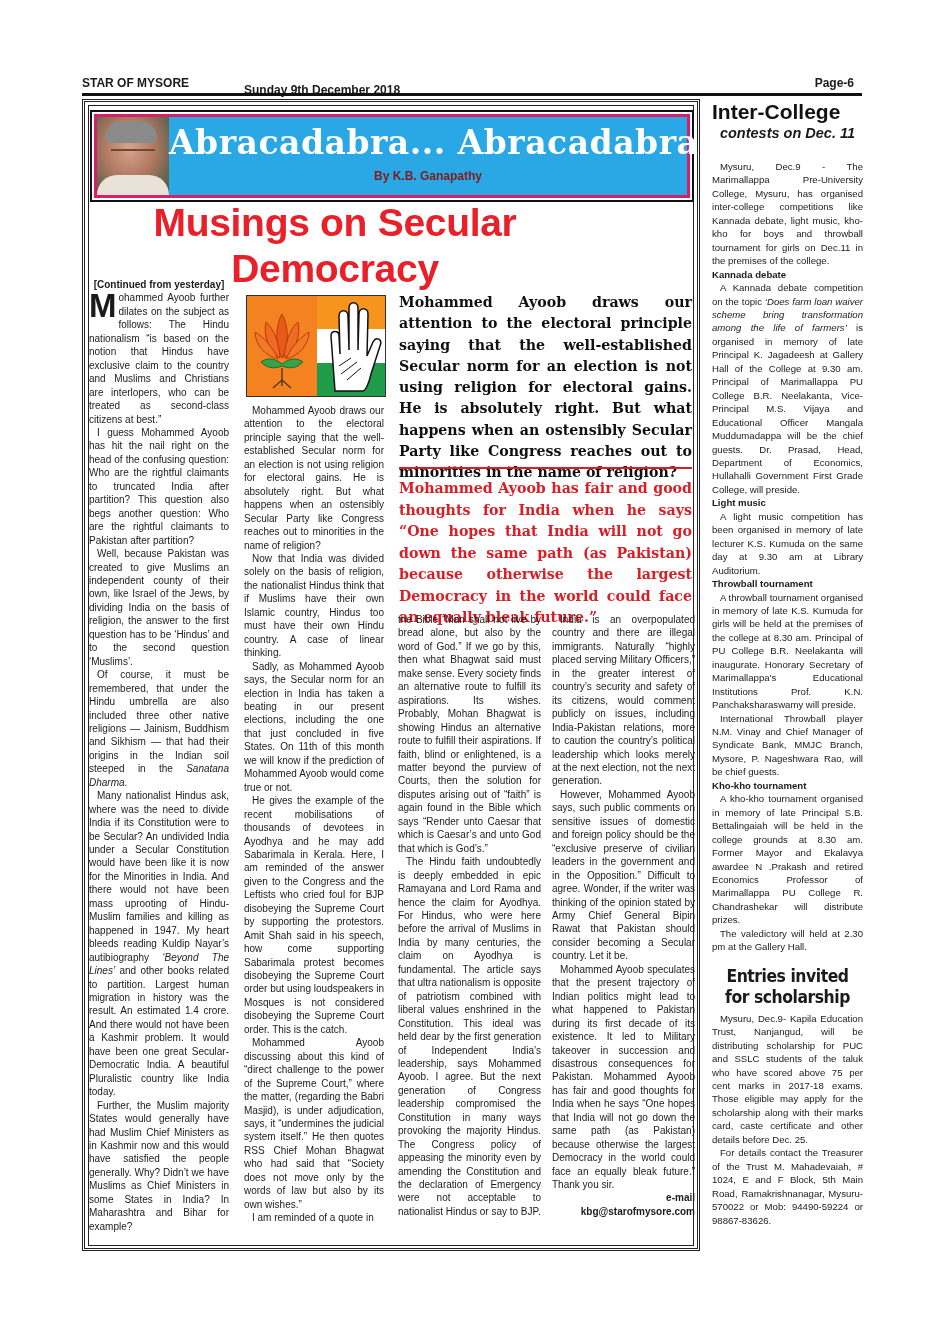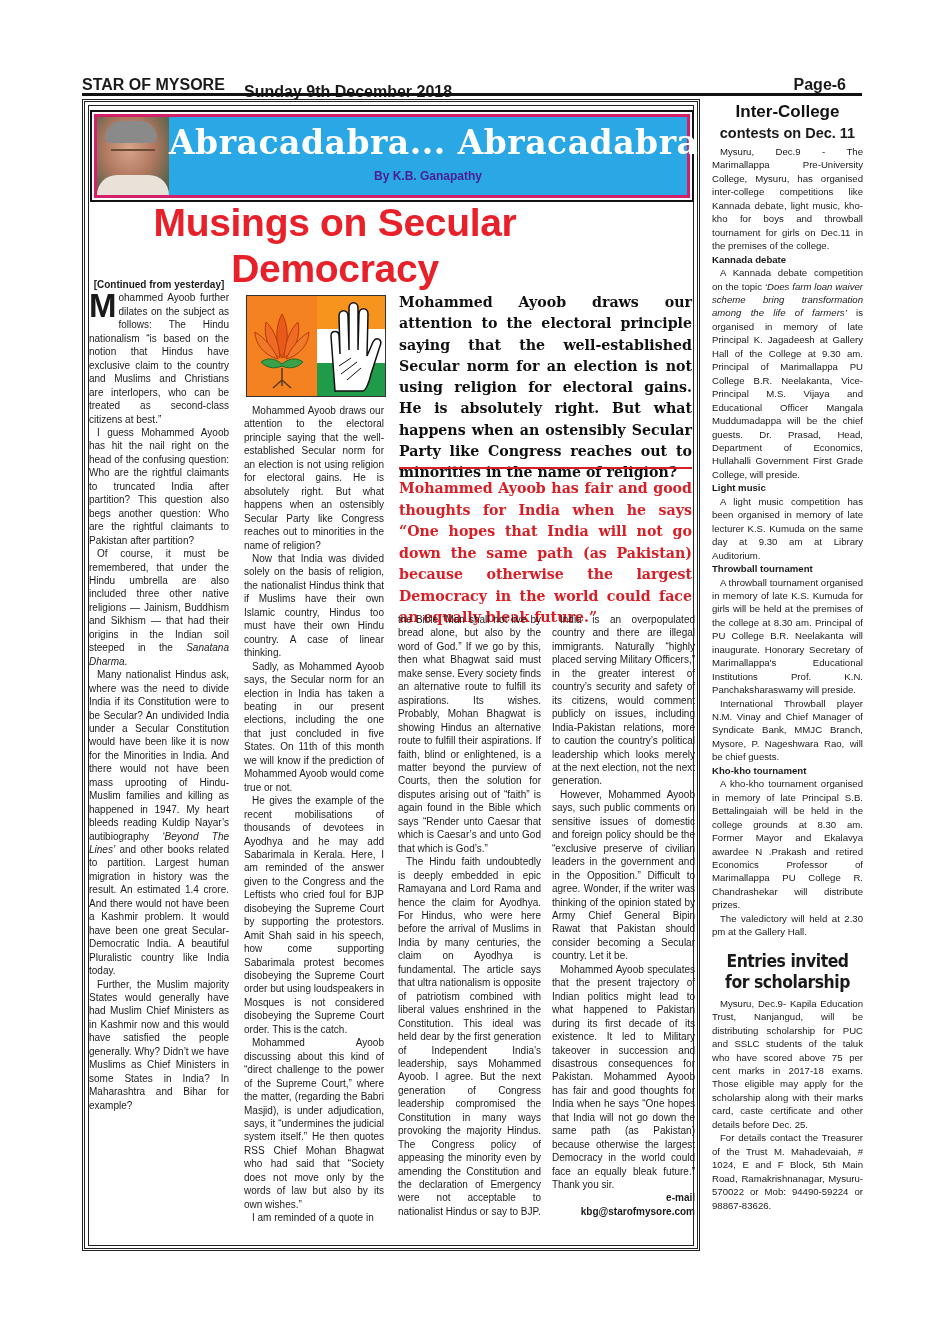--- a/index.html
+++ b/index.html
@@ -1,34 +1,34 @@
 <!DOCTYPE html>
 <html><head>
 <meta charset="utf-8">
 <style>
   * { box-sizing: border-box; margin: 0; padding: 0; }
   html, body { width: 945px; height: 1337px; background: #fff; }
   body { position: relative; font-family: "Liberation Sans", sans-serif; color: #1a1a1a; overflow: hidden; }
 
-  .masthead { position: absolute; left: 82px; top: 76px; width: 780px; height: 16px; font-size: 16px; font-weight: bold; }
+  .masthead { position: absolute; left: 82px; top: 76px; width: 780px; height: 16px; font-size: 12px; font-weight: bold; }
   .masthead .paper { position: absolute; left: 0; top: 0; }
   .masthead .date { position: absolute; left: 162px; top: 0; margin-top: 7px; }
-  .masthead .page { position: absolute; right: 16px; top: 0; }
+  .masthead .page { position: absolute; right: 8px; top: 0; }
   .masthead-rule { position: absolute; left: 82px; top: 93px; width: 780px; height: 3px; background: #111; }
 
   .article-box { position: absolute; left: 82px; top: 99px; width: 618px; height: 1152px; border: 3px double #222; }
   .inner-frame { position: absolute; left: 88px; top: 105px; width: 606px; height: 1141px; border: 1px solid #222; }
 
   .banner { position: absolute; left: 94px; top: 114px; width: 596px; height: 84px; background: #2aa8e6; border: 3px solid #d4206b; outline: 2px solid #111; outline-offset: 2px; }
   .banner-photo { position: absolute; left: 0; top: 0; width: 72px; height: 78px; background: radial-gradient(ellipse at 45% 40%, #d7a48b 0%, #b17860 45%, #6d6750 75%, #4c5a3c 100%); overflow: hidden; }
   .banner-photo .hair { position: absolute; left: 8px; top: 4px; width: 52px; height: 22px; border-radius: 26px 26px 8px 8px; background: #8a8a8a; }
   .banner-photo .shirt { position: absolute; left: 0; bottom: 0; width: 72px; height: 20px; background: #e8e2d8; border-radius: 20px 20px 0 0; }
   .banner-photo .glasses { position: absolute; left: 14px; top: 32px; width: 44px; height: 8px; border-top: 2px solid #6b4b35; }
   .banner-title { position: absolute; left: 72px; top: 6px; width: 518px; text-align: center; font-family: "DejaVu Serif", serif; font-weight: bold; font-size: 33px; color: #fff; letter-spacing: 0.5px; white-space: nowrap; }
-  .banner-byline { position: absolute; left: 72px; top: 52px; width: 518px; text-align: center; font-size: 12px; font-weight: bold; color: #4c1d95; }
+  .banner-byline { position: absolute; left: 72px; top: 52px; width: 518px; text-align: center; font-size: 12px; font-weight: bold; color: #7f1d1d; }
 
   .headline { position: absolute; left: 88px; top: 200px; width: 494px; text-align: center; color: #e8202a; font-weight: bold; font-size: 39px; line-height: 46px; letter-spacing: -0.3px; }
 
   .col { position: absolute; font-size: 10px; line-height: 13.45px; text-align: justify; hyphens: manual; }
   .col p { text-indent: 8px; }
   .col b { font-weight: normal; }
   .col i { font-style: italic; }
   .col1 { left: 89px; top: 278px; width: 140px; }
   .col2 { left: 244px; top: 404px; width: 140px; }
   .col3 { left: 398px; top: 613px; width: 143px; }
@@ -43,22 +43,22 @@
   .logo-inc { position: absolute; left: 70px; top: 0; width: 70px; height: 100px; }
   .logo-inc .saffron { height: 33px; background: #f7941d; }
   .logo-inc .white { height: 34px; background: #fff; }
   .logo-inc .green { height: 33px; background: #1f9b4a; }
 
   .pull1 { position: absolute; left: 399px; top: 292px; width: 293px; font-family: "DejaVu Serif", serif; font-weight: bold; font-size: 14.2px; line-height: 21.3px; text-align: justify; color: #111; }
   .pull-rule { position: absolute; left: 399px; top: 467px; width: 293px; height: 2px; background: #d81f26; }
   .pull2 { position: absolute; left: 399px; top: 478px; width: 293px; font-family: "DejaVu Serif", serif; font-weight: bold; font-size: 14.2px; line-height: 21.5px; text-align: justify; color: #d81f26; }
 
   .side { position: absolute; left: 712px; top: 100px; width: 151px; }
-  .side-h1 { font-size: 17px; font-weight: bold; text-align: center; line-height: 24px; color: #111; }
-  .side-h2 { font-size: 14.5px; font-weight: bold; text-align: center; line-height: 18px; margin-bottom: 3px; }
+  .side-h1 { font-size: 21px; font-weight: bold; line-height: 24px; color: #111; }
+  .side-h2 { font-size: 14.5px; font-weight: bold; text-align: center; line-height: 18px; margin-bottom: 18px; font-style: italic; }
   .side-body { font-size: 9.6px; line-height: 13.45px; text-align: justify; }
   .side-body p { text-indent: 8px; }
   .side-sub { font-weight: bold; text-indent: 0 !important; }
   .side-h3 { font-family: "DejaVu Sans", sans-serif; font-size: 17px; font-weight: bold; text-align: center; line-height: 21px; margin: 12px 0 4px; letter-spacing: -0.5px; transform: scaleX(0.92); }
 </style>
 </head>
 <body>
 
 <div class="masthead">
   <span class="paper">STAR OF MYSORE</span>
@@ -81,20 +81,21 @@
 </div>
 
 <div class="headline">
   <div>Musings on Secular Democracy</div>
 </div>
 
 <div class="col col1">
   <p class="continued">[Continued from yesterday]</p>
   <p class="first"><span class="dropcap">M</span><span>ohammed Ayoob further dilates on the subject as follows: The Hindu nationalism “is based on the </span><b>notion</b><span> that Hindus have exclusive claim to the country and Muslims and Christians are interlopers, who can be treated as second-class citizens at best.”</span></p>
   <p><span>I guess Mohammed Ayoob has hit the nail right on the head of the confusing question: </span><b>Who are the rightful claimants to truncated India after partition?</b><span> This question also begs another question: </span><b>Who are the rightful claimants to Pakistan after partition?</b></p>
+  <p>Well, because Pakistan was created to give Muslims an independent county of their own, like Israel of the Jews, by dividing India on the basis of religion, the answer to the first question has to be ‘Hindus’ and to the second question ‘Muslims’.</p>
   <p><span>Of course, it must be remembered, that under the </span><b>Hindu umbrella</b><span> are also included three other native religions — Jainism, Buddhism and Sikhism — that had their origins in the Indian soil steeped in the </span><i>Sanatana Dharma</i><span>.</span></p>
   <p><span>Many nationalist Hindus ask, where was the need to divide India if its Constitution were to be Secular? </span><b>An undivided India under a Secular Constitution would have been like it is now for the Minorities in India.</b><span> And there would not have been mass uprooting of Hindu-Muslim families and killing as happened in 1947. My heart bleeds reading Kuldip Nayar’s autibiography </span><i>‘Beyond The Lines’</i><span> and other books related to partition. Largest human migration in history was the result. An estimated 1.4 crore. And there would not have been a Kashmir problem. It would have been one great Secular-Democratic India. A beautiful Pluralistic country like India today.</span></p>
   <p>Further, the Muslim majority States would generally have had Muslim Chief Ministers as in Kashmir now and this would have satisfied the people generally. Why? Didn’t we have Muslims as Chief Ministers in some States in India? In Maharashtra and Bihar for example?</p>
 </div>
 
 <div class="logo-box">
   <div class="logo-bjp">
     <svg width="70" height="100" viewBox="0 0 70 100">
       <path d="M35 62 C28 50 28 30 35 18 C42 30 42 50 35 62Z" fill="#e85a1a" stroke="#b83a0a" stroke-width="1"></path>
       <path d="M33 62 C22 56 16 40 19 26 C28 34 32 48 33 62Z" fill="#ef6a22" stroke="#b83a0a" stroke-width="1"></path>

